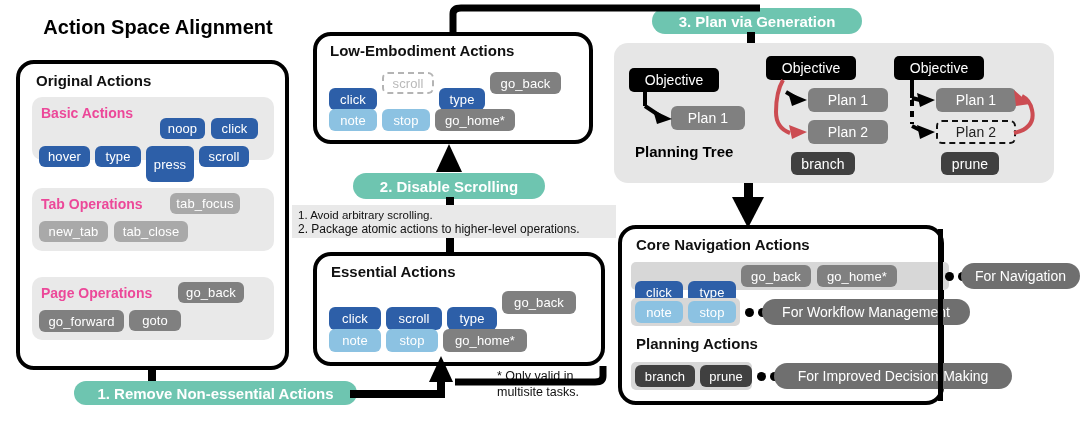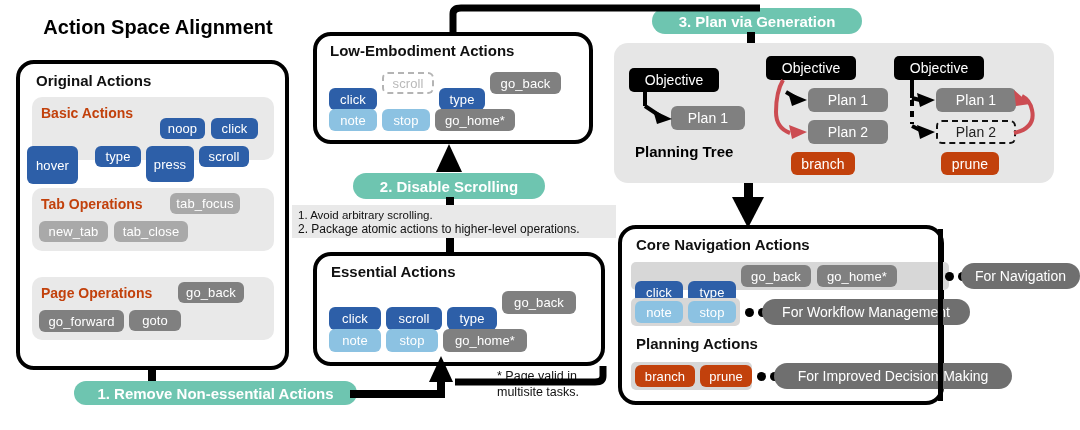--- a/index.html
+++ b/index.html
@@ -6,31 +6,31 @@
   body{width:1080px;height:430px;position:relative;overflow:hidden;
        font-family:"Liberation Sans","DejaVu Sans",sans-serif;color:#000;}
   .abs{position:absolute;}
 
   
   .card{position:absolute;background:#fff;border:4px solid #000;border-radius:18px;box-sizing:border-box;}
   .card-title{position:absolute;font-weight:bold;color:#111;white-space:nowrap;}
 
   
   .grp{position:absolute;background:#e9e9e9;border-radius:10px;box-sizing:border-box;}
-  .grp-label{position:absolute;font-weight:bold;color:#c2410c;white-space:nowrap;}
+  .grp-label{position:absolute;font-weight:bold;color:#ec4899;white-space:nowrap;}
 
   
   .chip{position:absolute;border-radius:6px;box-sizing:border-box;
         display:flex;align-items:center;justify-content:center;
         color:#fff;white-space:nowrap;letter-spacing:.1px;}
   .chip.blue{background:#2d5fa8;margin-top:16px;}
   .chip.lblue{background:#8cc2e2;}
   .chip.gray{background:#808080;}
   .chip.lgray{background:#a9a9a9;}
-  .chip.red{background:#c2410c;}
+  .chip.red{background:#404040;}
   .chip.dashed{background:transparent;border:2px dashed #b4b4b4;color:#b9b9b9;}
   .chip.dashed-dark{background:#e9e9e9;border:2px dashed #111;color:#222;}
 
   
   .pill{position:absolute;background:#6ec5b0;border-radius:999px;color:#fff;
         font-weight:bold;display:flex;align-items:center;justify-content:center;
         white-space:nowrap;box-sizing:border-box;}
 
   
   .dpill{position:absolute;background:#6f6f6f;border-radius:999px;color:#fff;
@@ -56,21 +56,21 @@
 <div class="abs" style="left:18px;top:16px;width:280px;text-align:center;font-size:20px;font-weight:bold;">Action Space Alignment</div>
 
 <div class="card" style="left:16px;top:60px;width:273px;height:310px;">
 </div>
 <div class="card-title" style="left:36px;top:72px;font-size:15px;">Original Actions</div>
 
 <div class="grp" style="left:32px;top:97px;width:242px;height:63px;"></div>
 <div class="grp-label" style="left:41px;top:105px;font-size:14px;">Basic Actions</div>
 <div class="chip blue" style="left:160px;top:102px;width:45px;height:21px;font-size:13px;">noop</div>
 <div class="chip blue" style="left:211px;top:102px;width:47px;height:21px;font-size:13px;">click</div>
-<div class="chip blue" style="left:27px;top:130px;width:51px;height:38px;font-size:13px;">hover</div>
+<div class="chip blue" style="left:39px;top:130px;width:51px;height:21px;font-size:13px;">hover</div>
 <div class="chip blue" style="left:95px;top:130px;width:46px;height:21px;font-size:13px;">type</div>
 <div class="chip blue" style="left:146px;top:130px;width:48px;height:36px;font-size:13px;">press</div>
 <div class="chip blue" style="left:199px;top:130px;width:50px;height:21px;font-size:13px;">scroll</div>
 
 <div class="grp" style="left:32px;top:188px;width:242px;height:63px;"></div>
 <div class="grp-label" style="left:41px;top:196px;font-size:14px;">Tab Operations</div>
 <div class="chip lgray" style="left:170px;top:193px;width:70px;height:21px;font-size:13px;">tab_focus</div>
 <div class="chip lgray" style="left:39px;top:221px;width:69px;height:21px;font-size:13px;">new_tab</div>
 <div class="chip lgray" style="left:114px;top:221px;width:74px;height:21px;font-size:13px;">tab_close</div>
 
@@ -107,21 +107,21 @@
 <div class="card-title" style="left:331px;top:263px;font-size:15px;">Essential Actions</div>
 <div class="chip blue" style="left:329px;top:291px;width:52px;height:23px;font-size:13px;">click</div>
 <div class="chip blue" style="left:386px;top:291px;width:56px;height:23px;font-size:13px;">scroll</div>
 <div class="chip blue" style="left:447px;top:291px;width:50px;height:23px;font-size:13px;">type</div>
 <div class="chip gray" style="left:502px;top:291px;width:74px;height:23px;font-size:13px;">go_back</div>
 <div class="chip lblue" style="left:329px;top:329px;width:52px;height:23px;font-size:13px;">note</div>
 <div class="chip lblue" style="left:386px;top:329px;width:52px;height:23px;font-size:13px;">stop</div>
 <div class="chip gray" style="left:443px;top:329px;width:84px;height:23px;font-size:13px;">go_home*</div>
 
 <div class="footnote" style="left:497px;top:369px;font-size:12.5px;">
-  <div>* Page valid in</div>
+  <div>* Only valid in</div>
   <div>multisite tasks.</div>
 </div>
 
 <div class="pill" style="left:652px;top:8px;width:210px;height:26px;font-size:15px;">3. Plan via Generation</div>
 <div class="bar" style="left:747px;top:32px;width:8px;height:12px;"></div>
 
 <div class="planpanel" style="left:614px;top:43px;width:440px;height:140px;"></div>
 
 <div class="objtag" style="left:629px;top:68px;width:90px;height:24px;font-size:14px;">Objective</div>
 <div class="chip gray" style="left:671px;top:106px;width:74px;height:24px;font-size:14px;">Plan 1</div>

